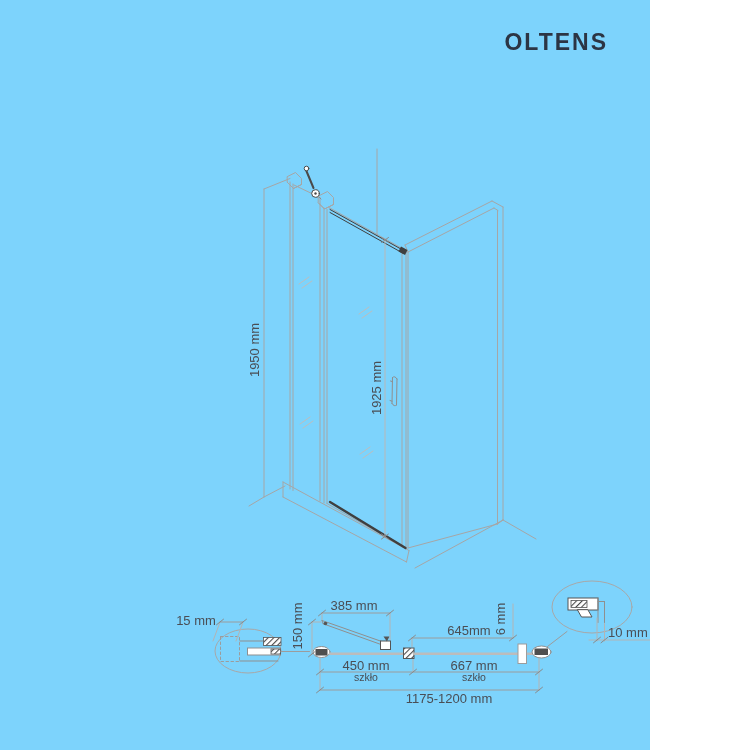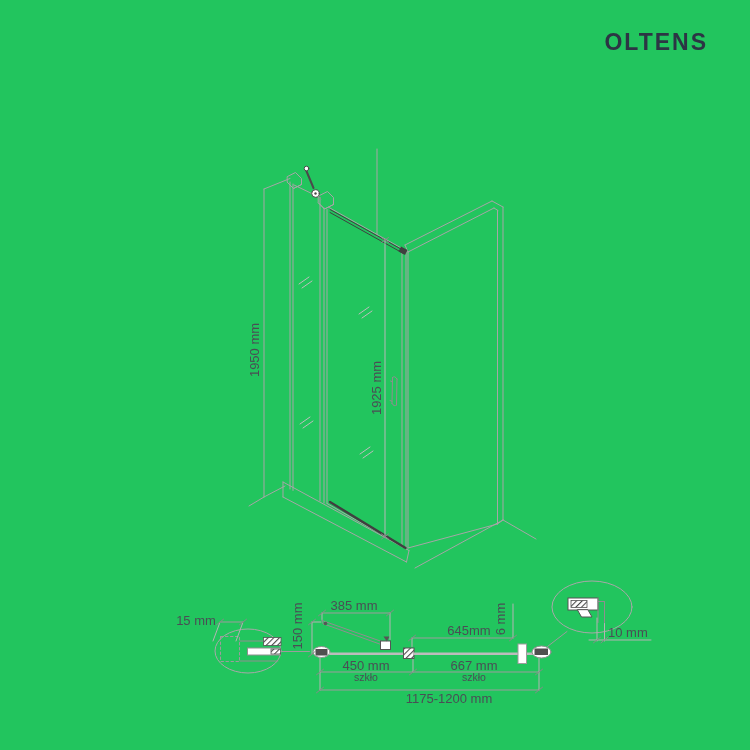--- a/index.html
+++ b/index.html
@@ -1,16 +1,16 @@
 <!DOCTYPE html>
 <html><head>
 <meta charset="utf-8">
 <style>
   html,body{margin:0;padding:0;background:#fff;}
-  .page{position:relative;width:750px;height:750px;background:#22c55e;overflow:hidden;
+  .page{position:relative;width:650px;height:750px;background:#7dd3fc;overflow:hidden;
         font-family:"Liberation Sans",sans-serif;}
   .logo{position:absolute;top:29px;right:42px;font-size:23px;font-weight:bold;
         letter-spacing:2px;color:#2c3544;}
   svg{position:absolute;left:0;top:0;}
   .dim{font-size:13px;fill:#4a4e55;font-family:"Liberation Sans",sans-serif;}
   .dim-small{font-size:10.5px;fill:#4a4e55;font-family:"Liberation Sans",sans-serif;}
 </style>
 </head>
 <body>
 

